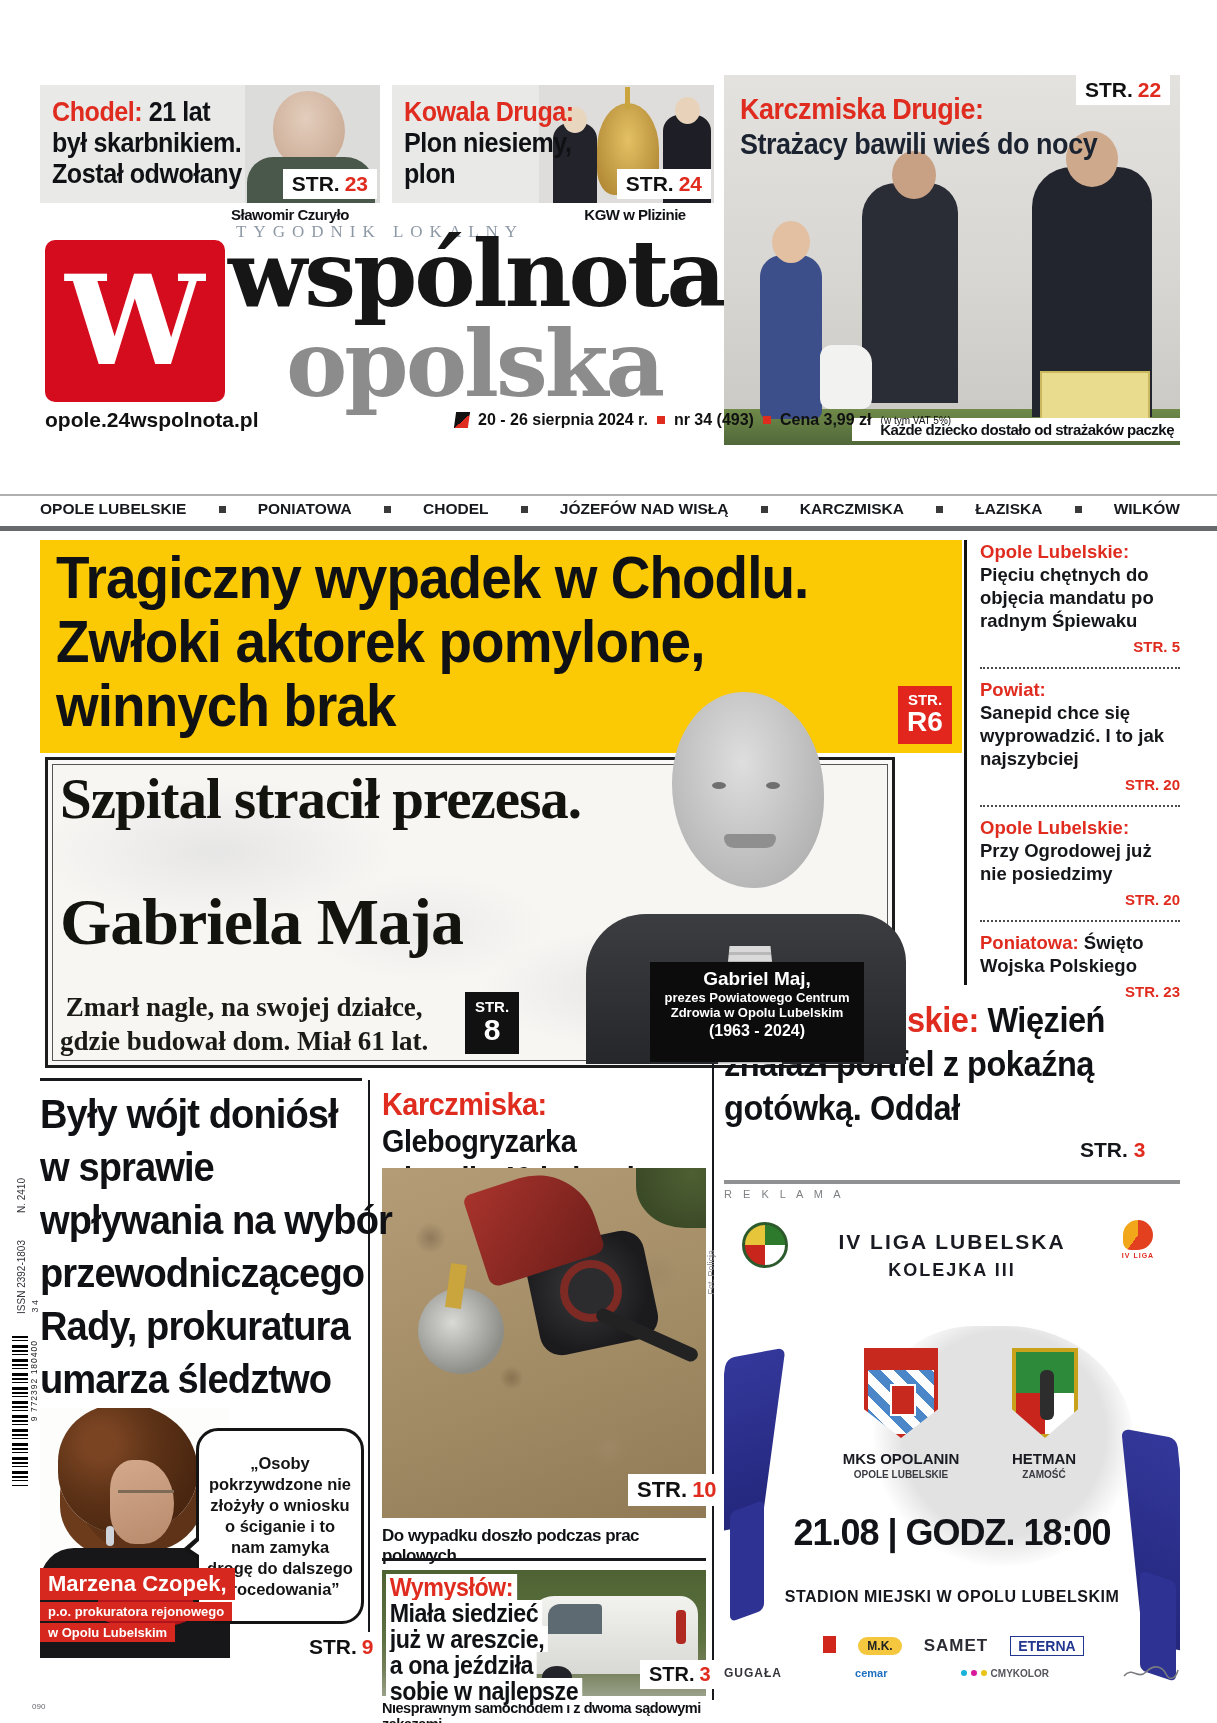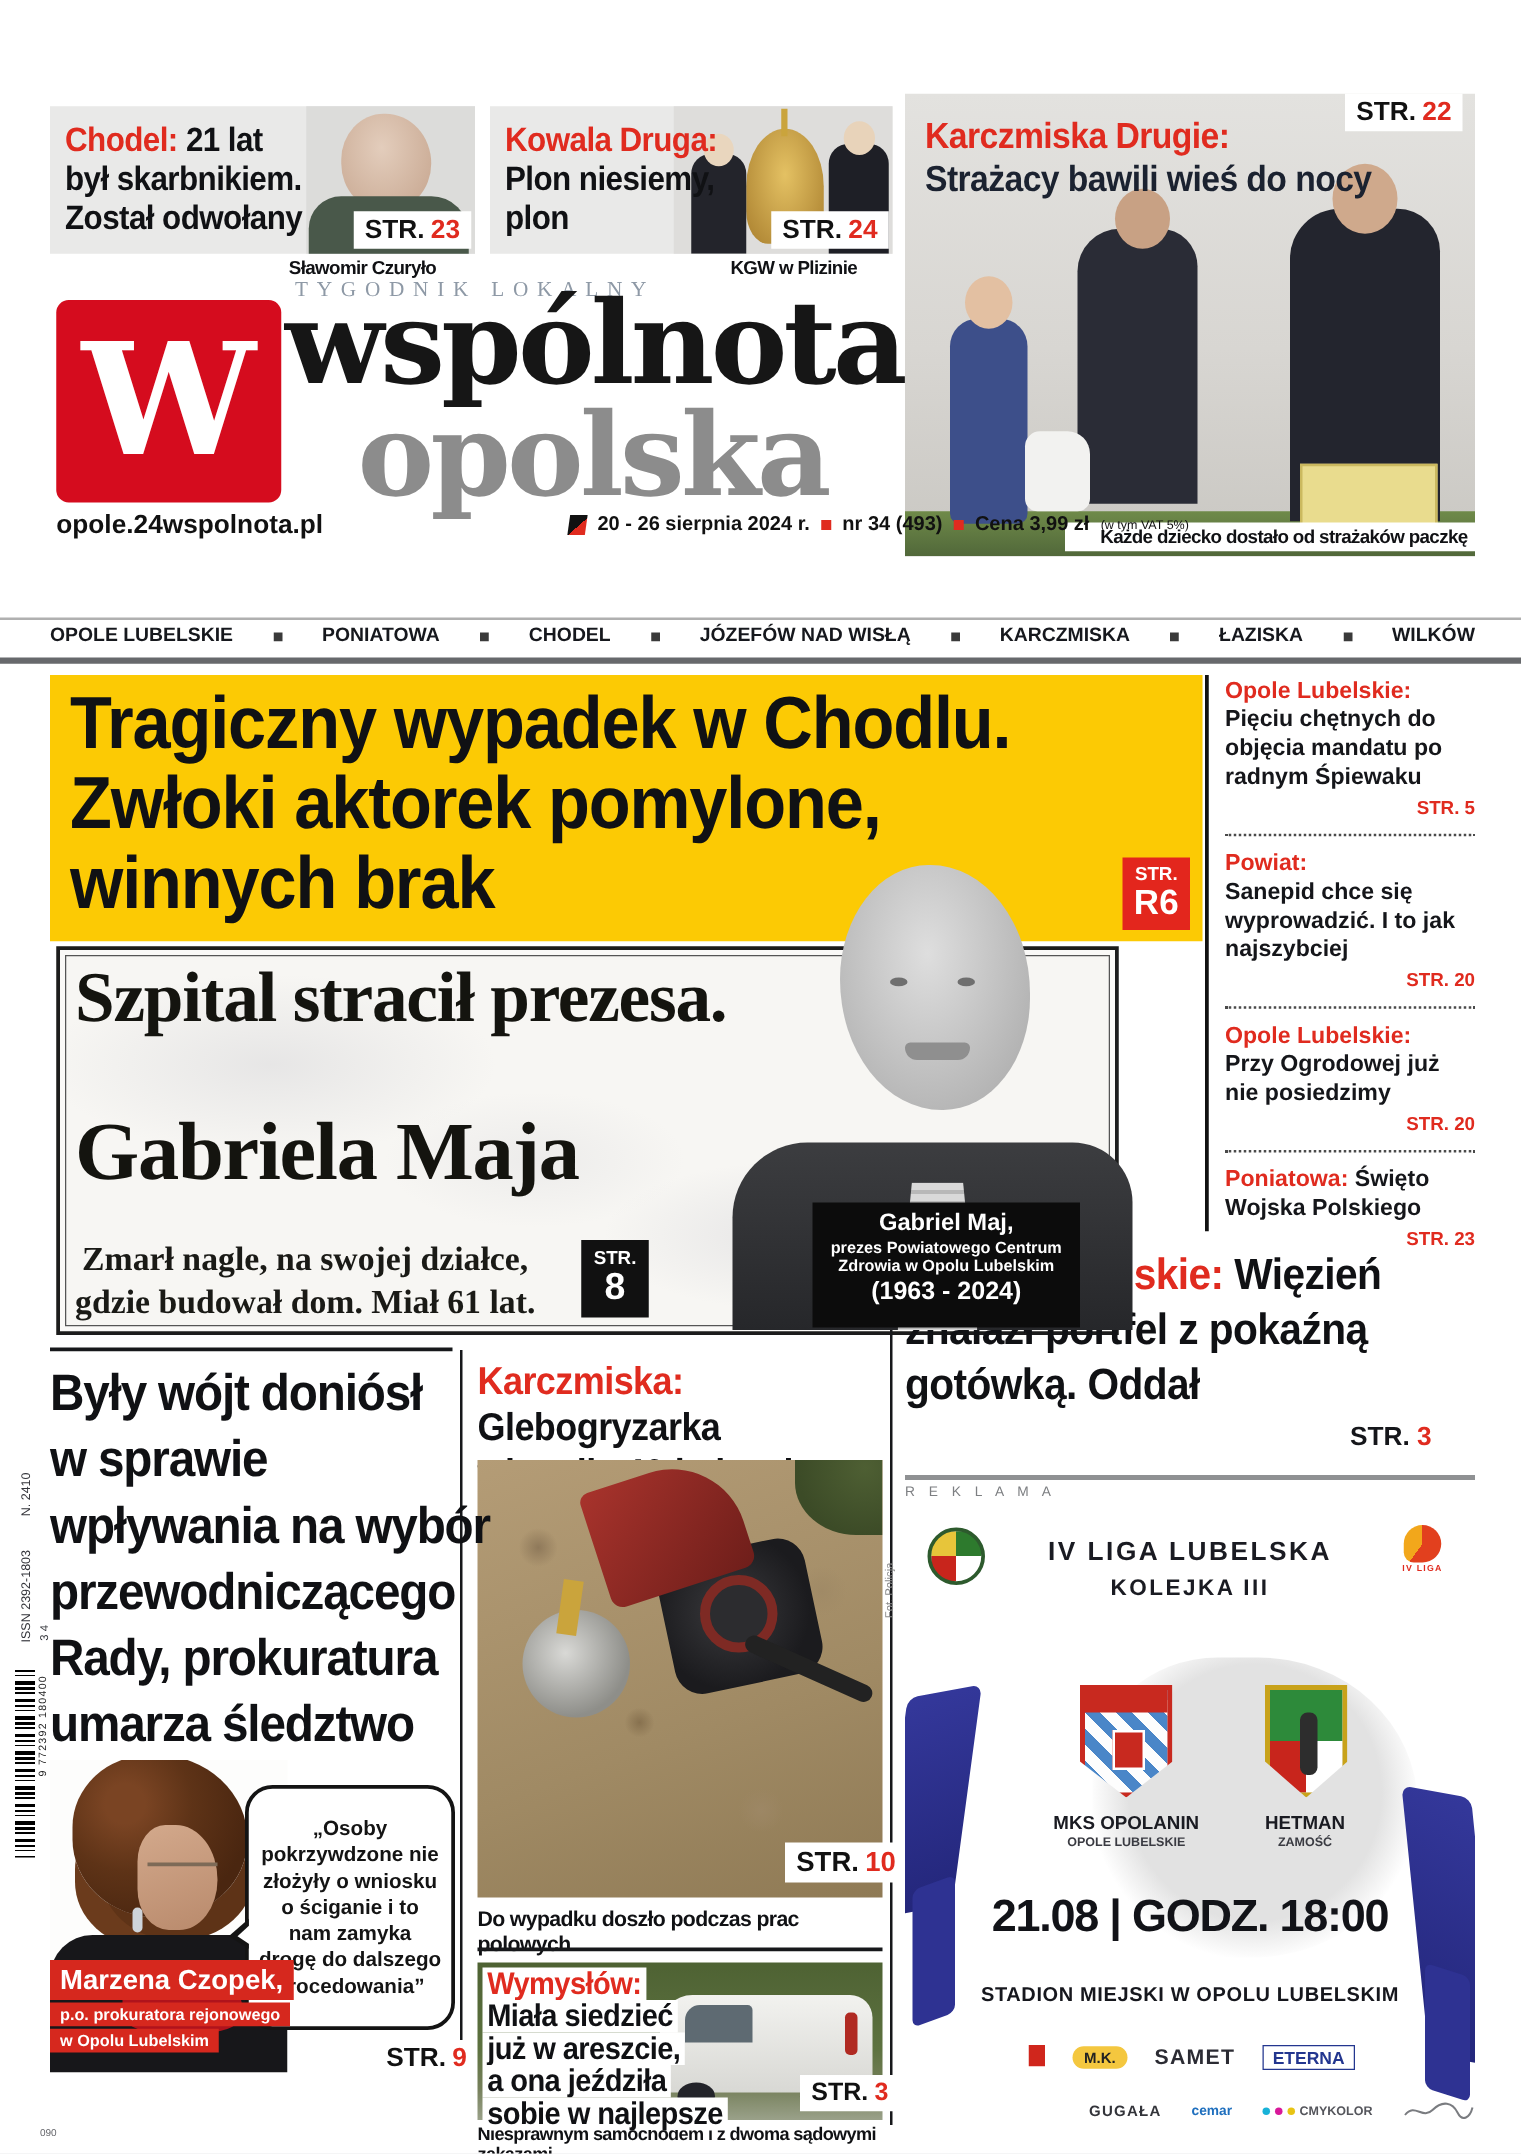--- a/index.html
+++ b/index.html
@@ -159,21 +159,21 @@
     <span>gdzie budował dom. Miał 61 lat.</span>
   </div>
   <div class="abs" style="left:465px;top:992px;width:54px;height:62px;background:#111;color:#fff;text-align:center;z-index:5;font-weight:bold;">
     <div style="font-size:15px;margin-top:6px;">STR.</div>
     <div style="font-size:30px;line-height:30px;">8</div>
   </div>
   <div class="abs" style="left:650px;top:962px;width:214px;height:100px;background:#0c0c0c;color:#fff;text-align:center;z-index:6;padding-top:6px;">
     <div class="b" style="font-size:19px;">Gabriel Maj,</div>
     <div class="b" style="font-size:13px;">prezes Powiatowego Centrum</div>
     <div class="b" style="font-size:13px;">Zdrowia w Opolu Lubelskim</div>
-    <div class="b" style="font-size:20px;margin-top:2px;">(1963 - 2024)</div>
+    <div class="b" style="font-size:16px;margin-top:2px;">(1963 - 2024)</div>
   </div>
 
   <div class="abs" style="left:964px;top:540px;width:3px;height:445px;background:#111;"></div>
   <div class="abs" style="left:980px;top:540px;width:200px;font-weight:bold;">
     <div class="dotline" style="padding-bottom:9px;margin-bottom:9px;font-size:18.5px;line-height:23px;">
       <span class="red" style="display:block;">Opole Lubelskie:</span>
       <span style="color:#15161a;">Pięciu chętnych do objęcia mandatu po radnym Śpiewaku</span>
       <div class="red" style="text-align:right;font-size:15px;margin-top:3px;">STR. 5</div>
     </div>
     <div class="dotline" style="padding-bottom:9px;margin-bottom:9px;font-size:18.5px;line-height:23px;">
@@ -321,21 +321,21 @@
 
     <div class="abs b" style="left:0;top:306px;width:456px;text-align:center;font-size:36px;color:#121318;letter-spacing:-1px;">21.08 | GODZ. 18:00</div>
     <div class="abs b" style="left:0;top:382px;width:456px;text-align:center;font-size:16px;color:#16171d;letter-spacing:.5px;">STADION MIEJSKI W OPOLU LUBELSKIM</div>
 
     <div class="abs" style="left:0;top:430px;width:456px;display:flex;justify-content:center;align-items:center;gap:22px;">
       <span style="width:16px;height:20px;background:#d0261c;display:inline-block;box-shadow:inset 3px -3px 0 #fff;"></span>
       <span class="b sp-logo" style="background:#f4c73f;border-radius:10px;padding:2px 9px;font-size:12px;color:#222;">M.K.</span>
       <span class="b" style="font-size:17px;color:#2b2b33;letter-spacing:1px;">SAMET</span>
       <span class="b" style="font-size:14px;color:#23368f;border:1px solid #23368f;padding:1px 7px;">ETERNA</span>
     </div>
-    <div class="abs" style="left:0;top:474px;width:456px;display:flex;justify-content:flex-end;align-items:center;gap:24px;">
+    <div class="abs" style="left:0;top:458px;width:456px;display:flex;justify-content:space-between;align-items:center;gap:24px;">
       <span class="b" style="font-size:12px;color:#33343a;letter-spacing:1px;">GUGAŁA</span>
       <span class="b" style="font-size:11px;color:#1f6fbe;">cemar</span>
       <span class="sp-logo">
         <span style="width:6px;height:6px;border-radius:50%;background:#18b2d8;display:inline-block;"></span>
         <span style="width:6px;height:6px;border-radius:50%;background:#d8189a;display:inline-block;"></span>
         <span style="width:6px;height:6px;border-radius:50%;background:#e8c414;display:inline-block;"></span>
         <span class="b" style="font-size:10px;color:#55565c;">CMYKOLOR</span>
       </span>
       <svg width="58" height="18" viewBox="0 0 58 18">
           <path d="M2 12 C10 2, 16 16, 24 8 S40 2, 44 10 S54 14, 56 6" fill="none" stroke="#7a7c80" stroke-width="1.6"></path>

